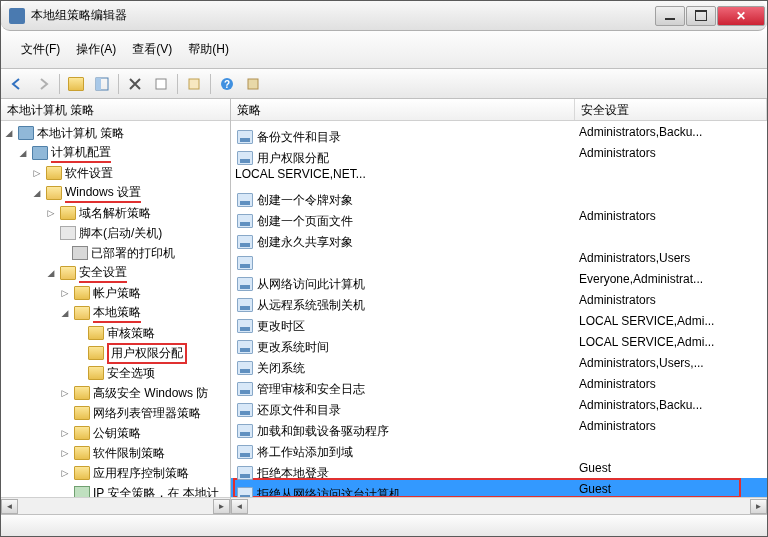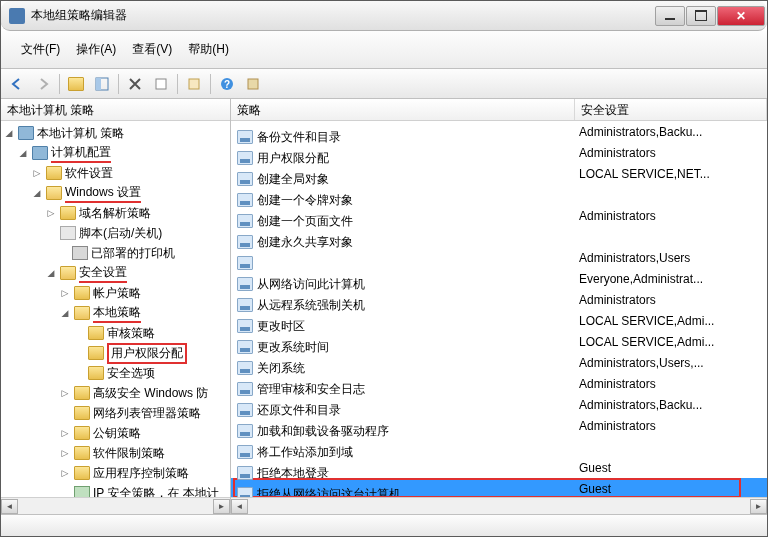--- a/index.html
+++ b/index.html
@@ -241,24 +241,20 @@
             <div class="cell2">Administrators,Backu...</div>
           </div>
           <div class="list-row">
             <div class="cell1">
               <span class="policy-icon"></span>
               <span>用户权限分配</span>
             </div>
             <div class="cell2">Administrators</div>
           </div>
           <div class="list-row">
-            <div class="cell1">
-              <span class="policy-icon"></span>
-              <span>创建全局对象</span>
-            </div>
             <div class="cell2">LOCAL SERVICE,NET...</div>
           </div>
           <div class="list-row">
             <div class="cell1">
               <span class="policy-icon"></span>
               <span>创建一个令牌对象</span>
             </div>
             <div class="cell2"></div>
           </div>
           <div class="list-row">

